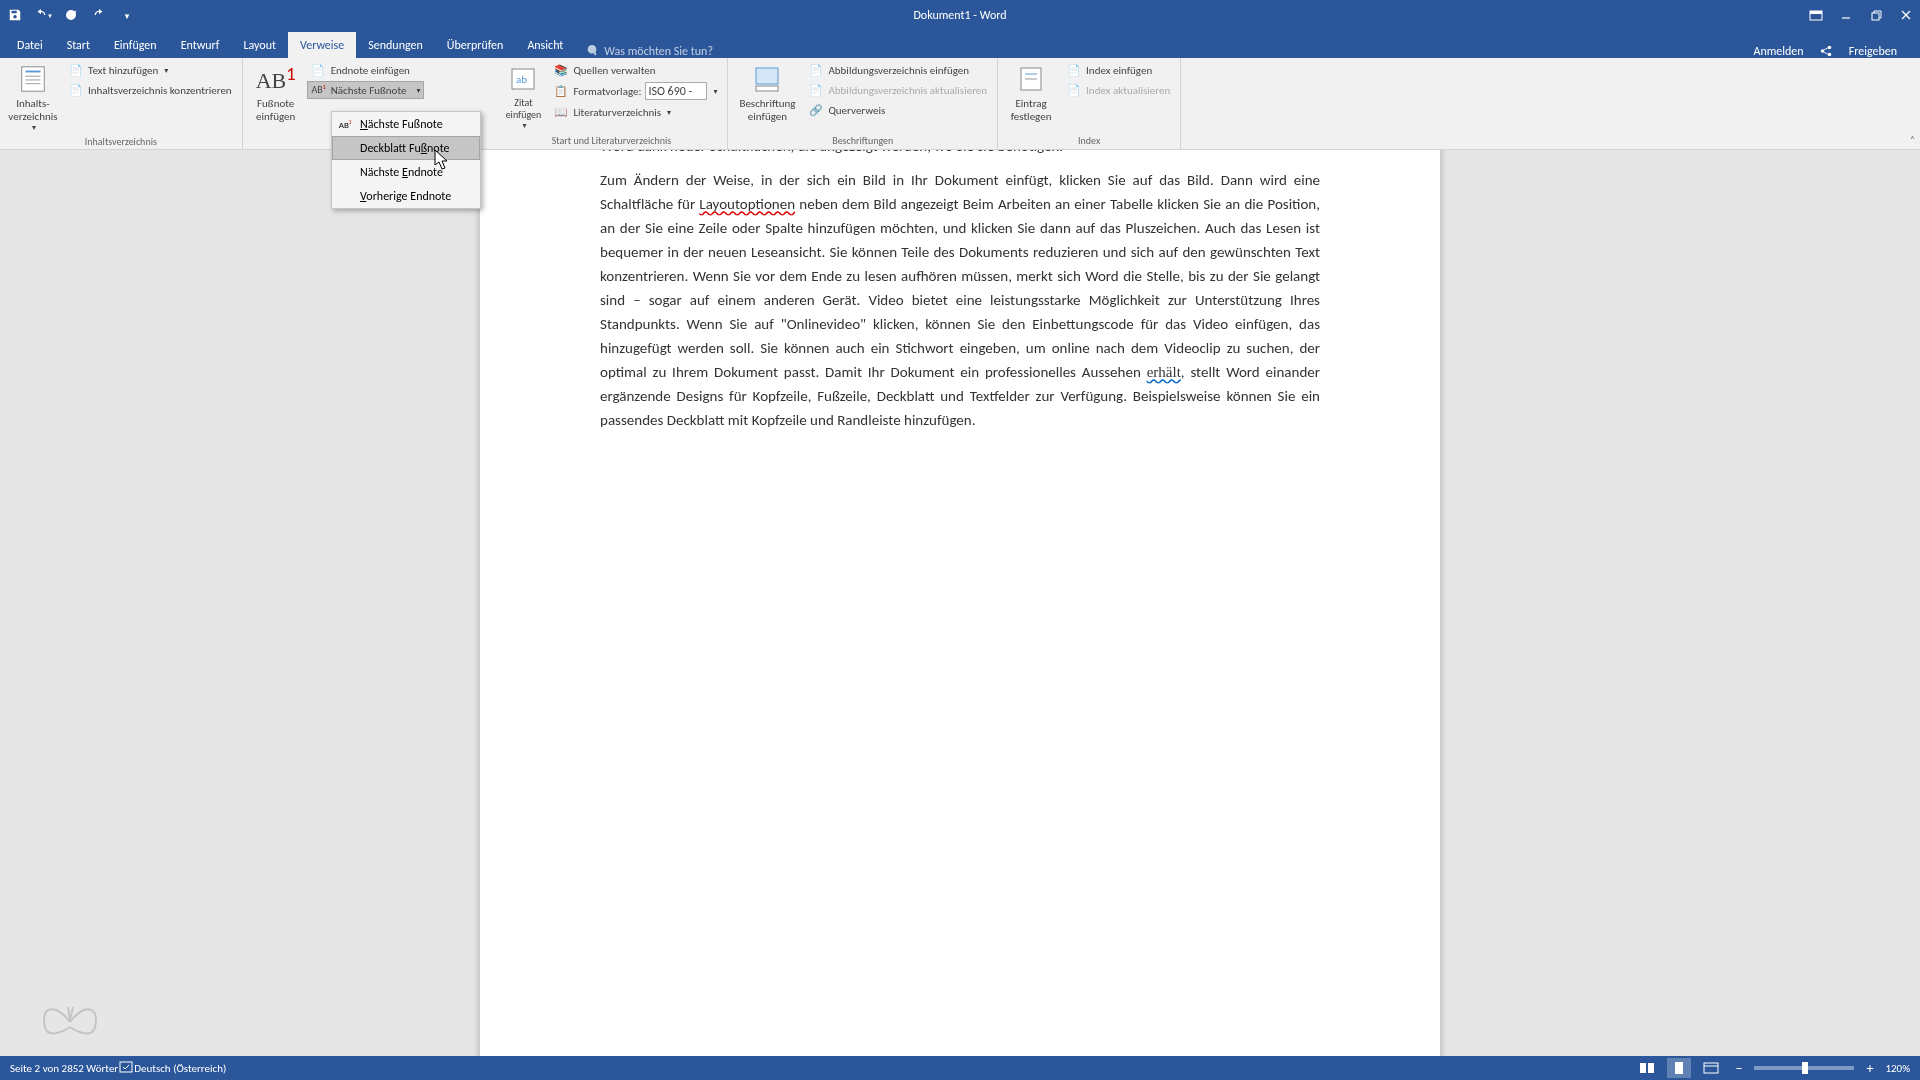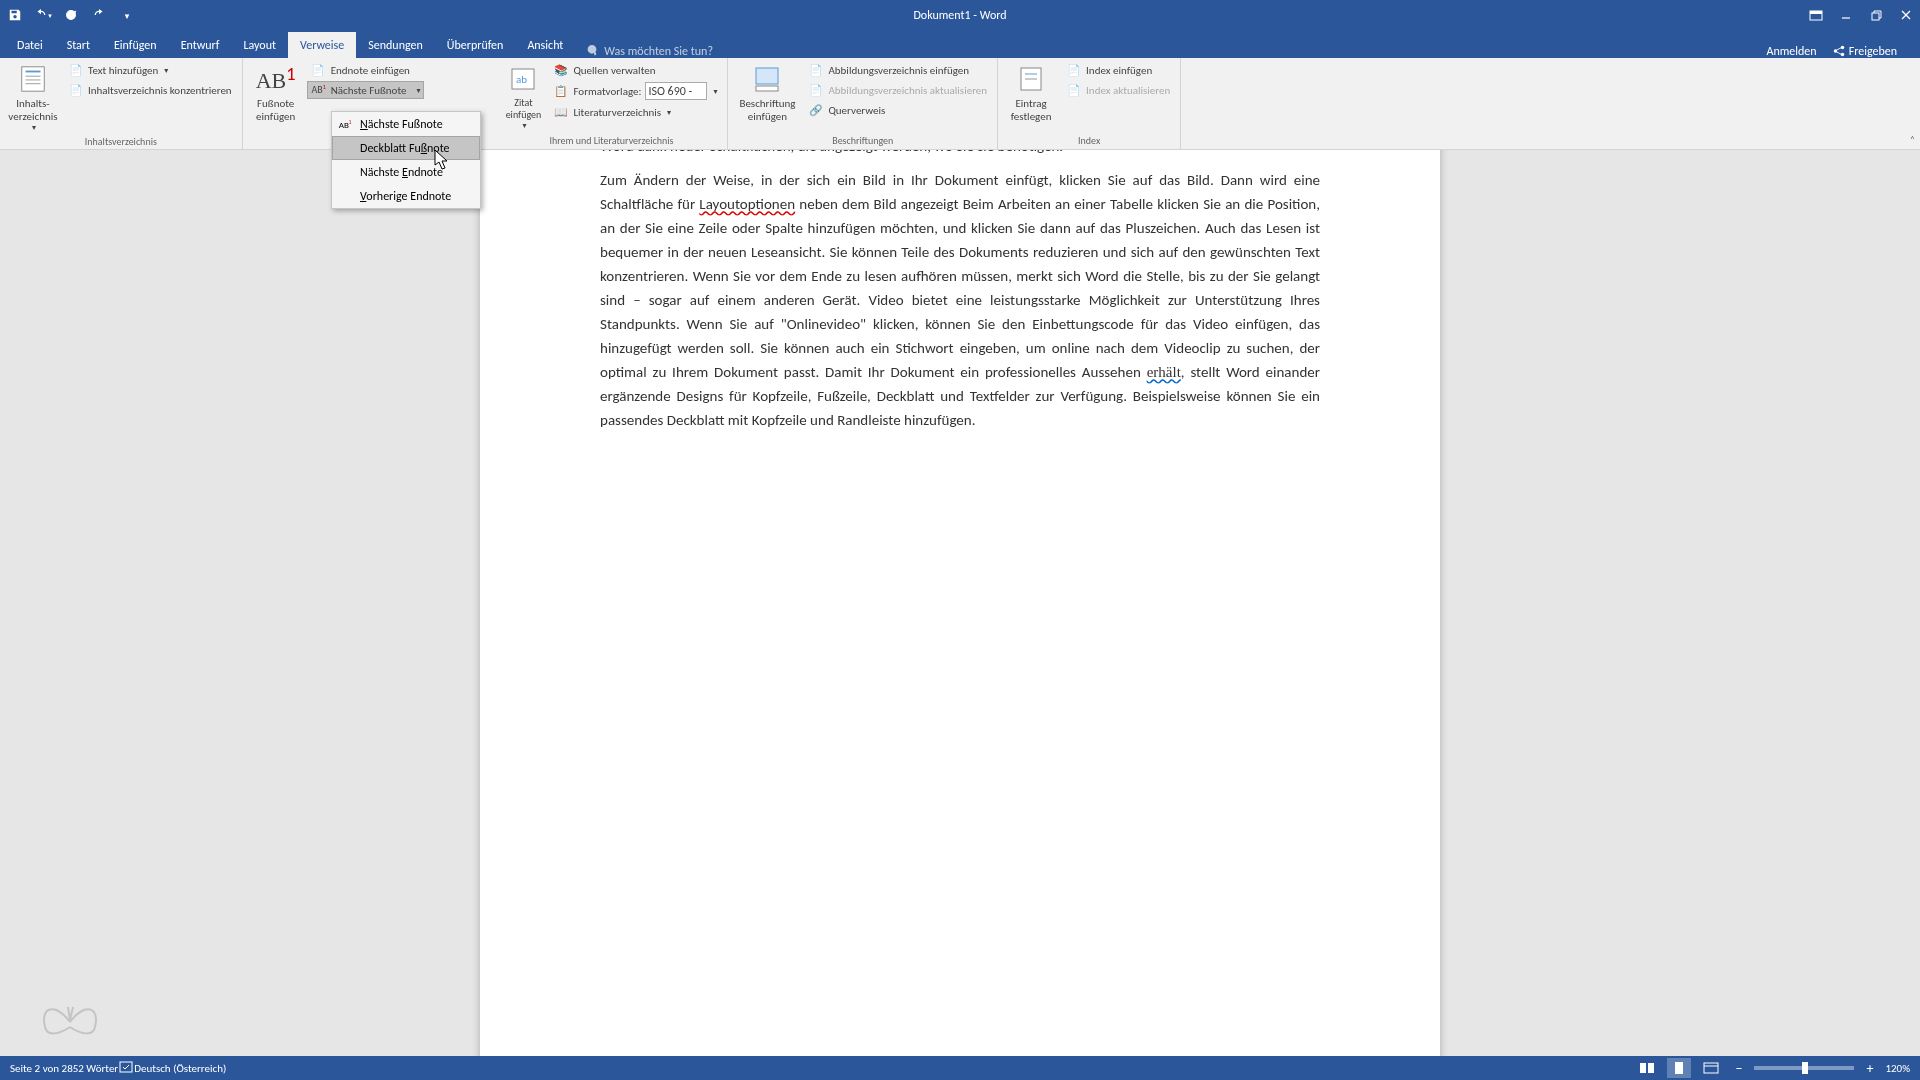--- a/index.html
+++ b/index.html
@@ -15,21 +15,21 @@
 .win-btn { width: 28px; height: 22px; display: flex; align-items: center; justify-content: center; cursor: pointer; }
 
 
 .tabstrip { background: #2b579a; height: 28px; display: flex; align-items: flex-end; color: white; font-size: 12px; padding-left: 5px; position: relative; }
 .tab { padding: 6px 12px; cursor: pointer; }
 .tab.active { background: #f1f1f1; color: #2b579a; }
 .tab.file { background: #2b579a; }
 .tellme { display: flex; align-items: center; gap: 5px; padding: 0 10px; color: rgba(255,255,255,0.7); }
 .tellme svg { fill: rgba(255,255,255,0.7); }
 .tabs-right { margin-left: auto; display: flex; align-items: flex-end; gap: 15px; padding-right: 23px; }
-.share-btn { display: flex; align-items: center; gap: 3px; }
+.share-btn { display: flex; align-items: center; gap: 16px; }
 
 
 .ribbon { background: #f1f1f1; height: 92px; border-bottom: 1px solid #d4d4d4; display: flex; font-size: 11px; color: #444; position: relative; }
 .rgroup { display: flex; flex-direction: column; border-right: 1px solid #d4d4d4; padding: 3px 6px 0 6px; }
 .rgroup-content { flex: 1; display: flex; align-items: flex-start; gap: 4px; }
 .rgroup-label { text-align: center; font-size: 10px; color: #666; padding-bottom: 2px; }
 .bigbtn { display: flex; flex-direction: column; align-items: center; justify-content: center; padding: 2px 4px; cursor: pointer; text-align: center; line-height: 1.2; width: 54px; }
 .bigbtn-icon { width: 32px; height: 32px; display: flex; align-items: center; justify-content: center; margin-bottom: 2px; }
 .smallstack { display: flex; flex-direction: column; gap: 2px; }
 .smallbtn { display: flex; align-items: center; gap: 4px; padding: 1px 4px; cursor: pointer; white-space: nowrap; }
@@ -240,21 +240,21 @@
             <span class="style-select">ISO 690 -</span>
             <span class="drop-arrow">▾</span>
           </div>
         <div class="smallbtn">
             <span class="smallbtn-icon">📖</span>
             <span>Literaturverzeichnis</span>
             <span class="drop-arrow">▾</span>
           </div>
       </div>
     </div>
-    <div class="rgroup-label">Ihrem und Literaturverzeichnis</div>
+    <div class="rgroup-label">Start und Literaturverzeichnis</div>
   </div>
 
   <div class="rgroup">
     <div class="rgroup-content">
       <div class="bigbtn" style="width:66px">
         <div class="bigbtn-icon">
             <svg width="30" height="28">
               <rect x="4" y="3" width="22" height="16" fill="#d4e6f7" stroke="#5b9bd5"></rect>
               <rect x="4" y="21" width="22" height="5" fill="#fff" stroke="#888"></rect>
             </svg>

